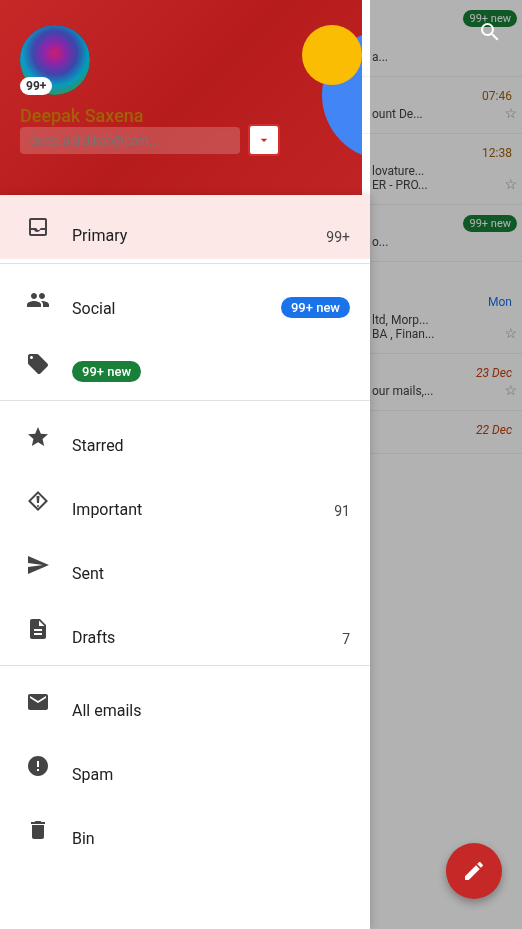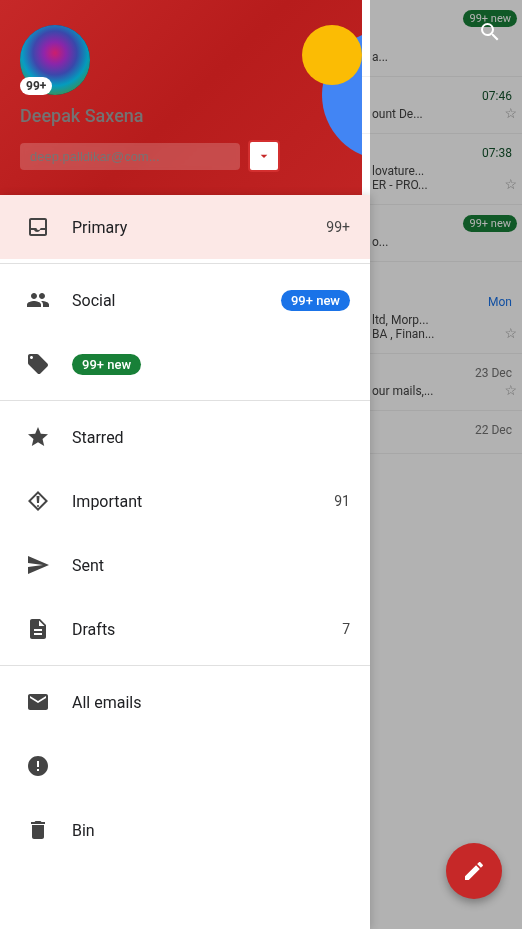--- a/index.html
+++ b/index.html
@@ -112,29 +112,29 @@
       font-size: 12px;
       font-weight: bold;
       color: #333;
     }
 
     .user-name {
       position: absolute;
       top: 105px;
       left: 20px;
       z-index: 10;
-      color: #737373;
+      color: #a16207;
       font-size: 18px;
       font-weight: 500;
     }
 
     
     .email-field-container {
       position: absolute;
-      top: 140px;
+      top: 124px;
       left: 20px;
       z-index: 10;
       display: flex;
       align-items: center;
       gap: 8px;
     }
 
     .email-field {
       background: rgba(255,255,255,0.2);
       border: none;
@@ -176,21 +176,21 @@
     
     .divider {
       height: 1px;
       background: #e0e0e0;
       margin: 4px 0;
     }
 
     
     .nav-item {
       display: flex;
-      align-items: center;
+      align-items: flex-end;
       padding: 14px 20px;
       cursor: pointer;
       position: relative;
       min-height: 58px;
     }
 
     .nav-item.active {
       background: #fce8e6;
     }
 
@@ -262,32 +262,33 @@
       right: 5px;
       background: #188038;
       color: white;
       font-size: 11px;
       padding: 2px 6px;
       border-radius: 10px;
     }
 
     .email-time {
       font-size: 12px;
-      color: #14532d;
+      color: #a16207;
       text-align: right;
       margin-bottom: 4px;
     }
 
     .email-time.mon {
       color: #1a73e8;
       margin-top: 21px;
     }
 
     .email-time.dec {
-      color: #737373;
+      color: #c2410c;
+      font-style: italic;
     }
 
     .email-snippet {
       font-size: 12px;
       color: #444;
       white-space: nowrap;
       overflow: hidden;
       text-overflow: ellipsis;
     }
 
@@ -369,21 +370,21 @@
     <div class="email-snippet">a...</div>
   </div>
 
   <div class="email-item">
     <div class="email-time">07:46</div>
     <div class="email-snippet">ount De...</div>
     <div class="email-star">☆</div>
   </div>
 
   <div class="email-item">
-    <div class="email-time">07:38</div>
+    <div class="email-time">12:38</div>
     <div class="email-snippet">lovature...</div>
     <div class="email-snippet">ER - PRO...</div>
     <div class="email-star">☆</div>
   </div>
 
   <div class="email-item" style="padding-top:30px;">
     <div class="email-badge-new">99+ new</div>
     <div class="email-snippet">o...</div>
   </div>
 
@@ -491,20 +492,21 @@
     </div>
     <span class="nav-label">All emails</span>
   </div>
 
   <div class="nav-item">
     <div class="nav-icon">
       <svg viewBox="0 0 24 24">
           <path d="M12 2C6.48 2 2 6.48 2 12s4.48 10 10 10 10-4.48 10-10S17.52 2 12 2zm1 15h-2v-2h2v2zm0-4h-2V7h2v6z"></path>
         </svg>
     </div>
+    <span class="nav-label">Spam</span>
   </div>
 
   <div class="nav-item">
     <div class="nav-icon">
       <svg viewBox="0 0 24 24">
           <path d="M6 19c0 1.1.9 2 2 2h8c1.1 0 2-.9 2-2V7H6v12zM19 4h-3.5l-1-1h-5l-1 1H5v2h14V4z"></path>
         </svg>
     </div>
     <span class="nav-label">Bin</span>
   </div>

